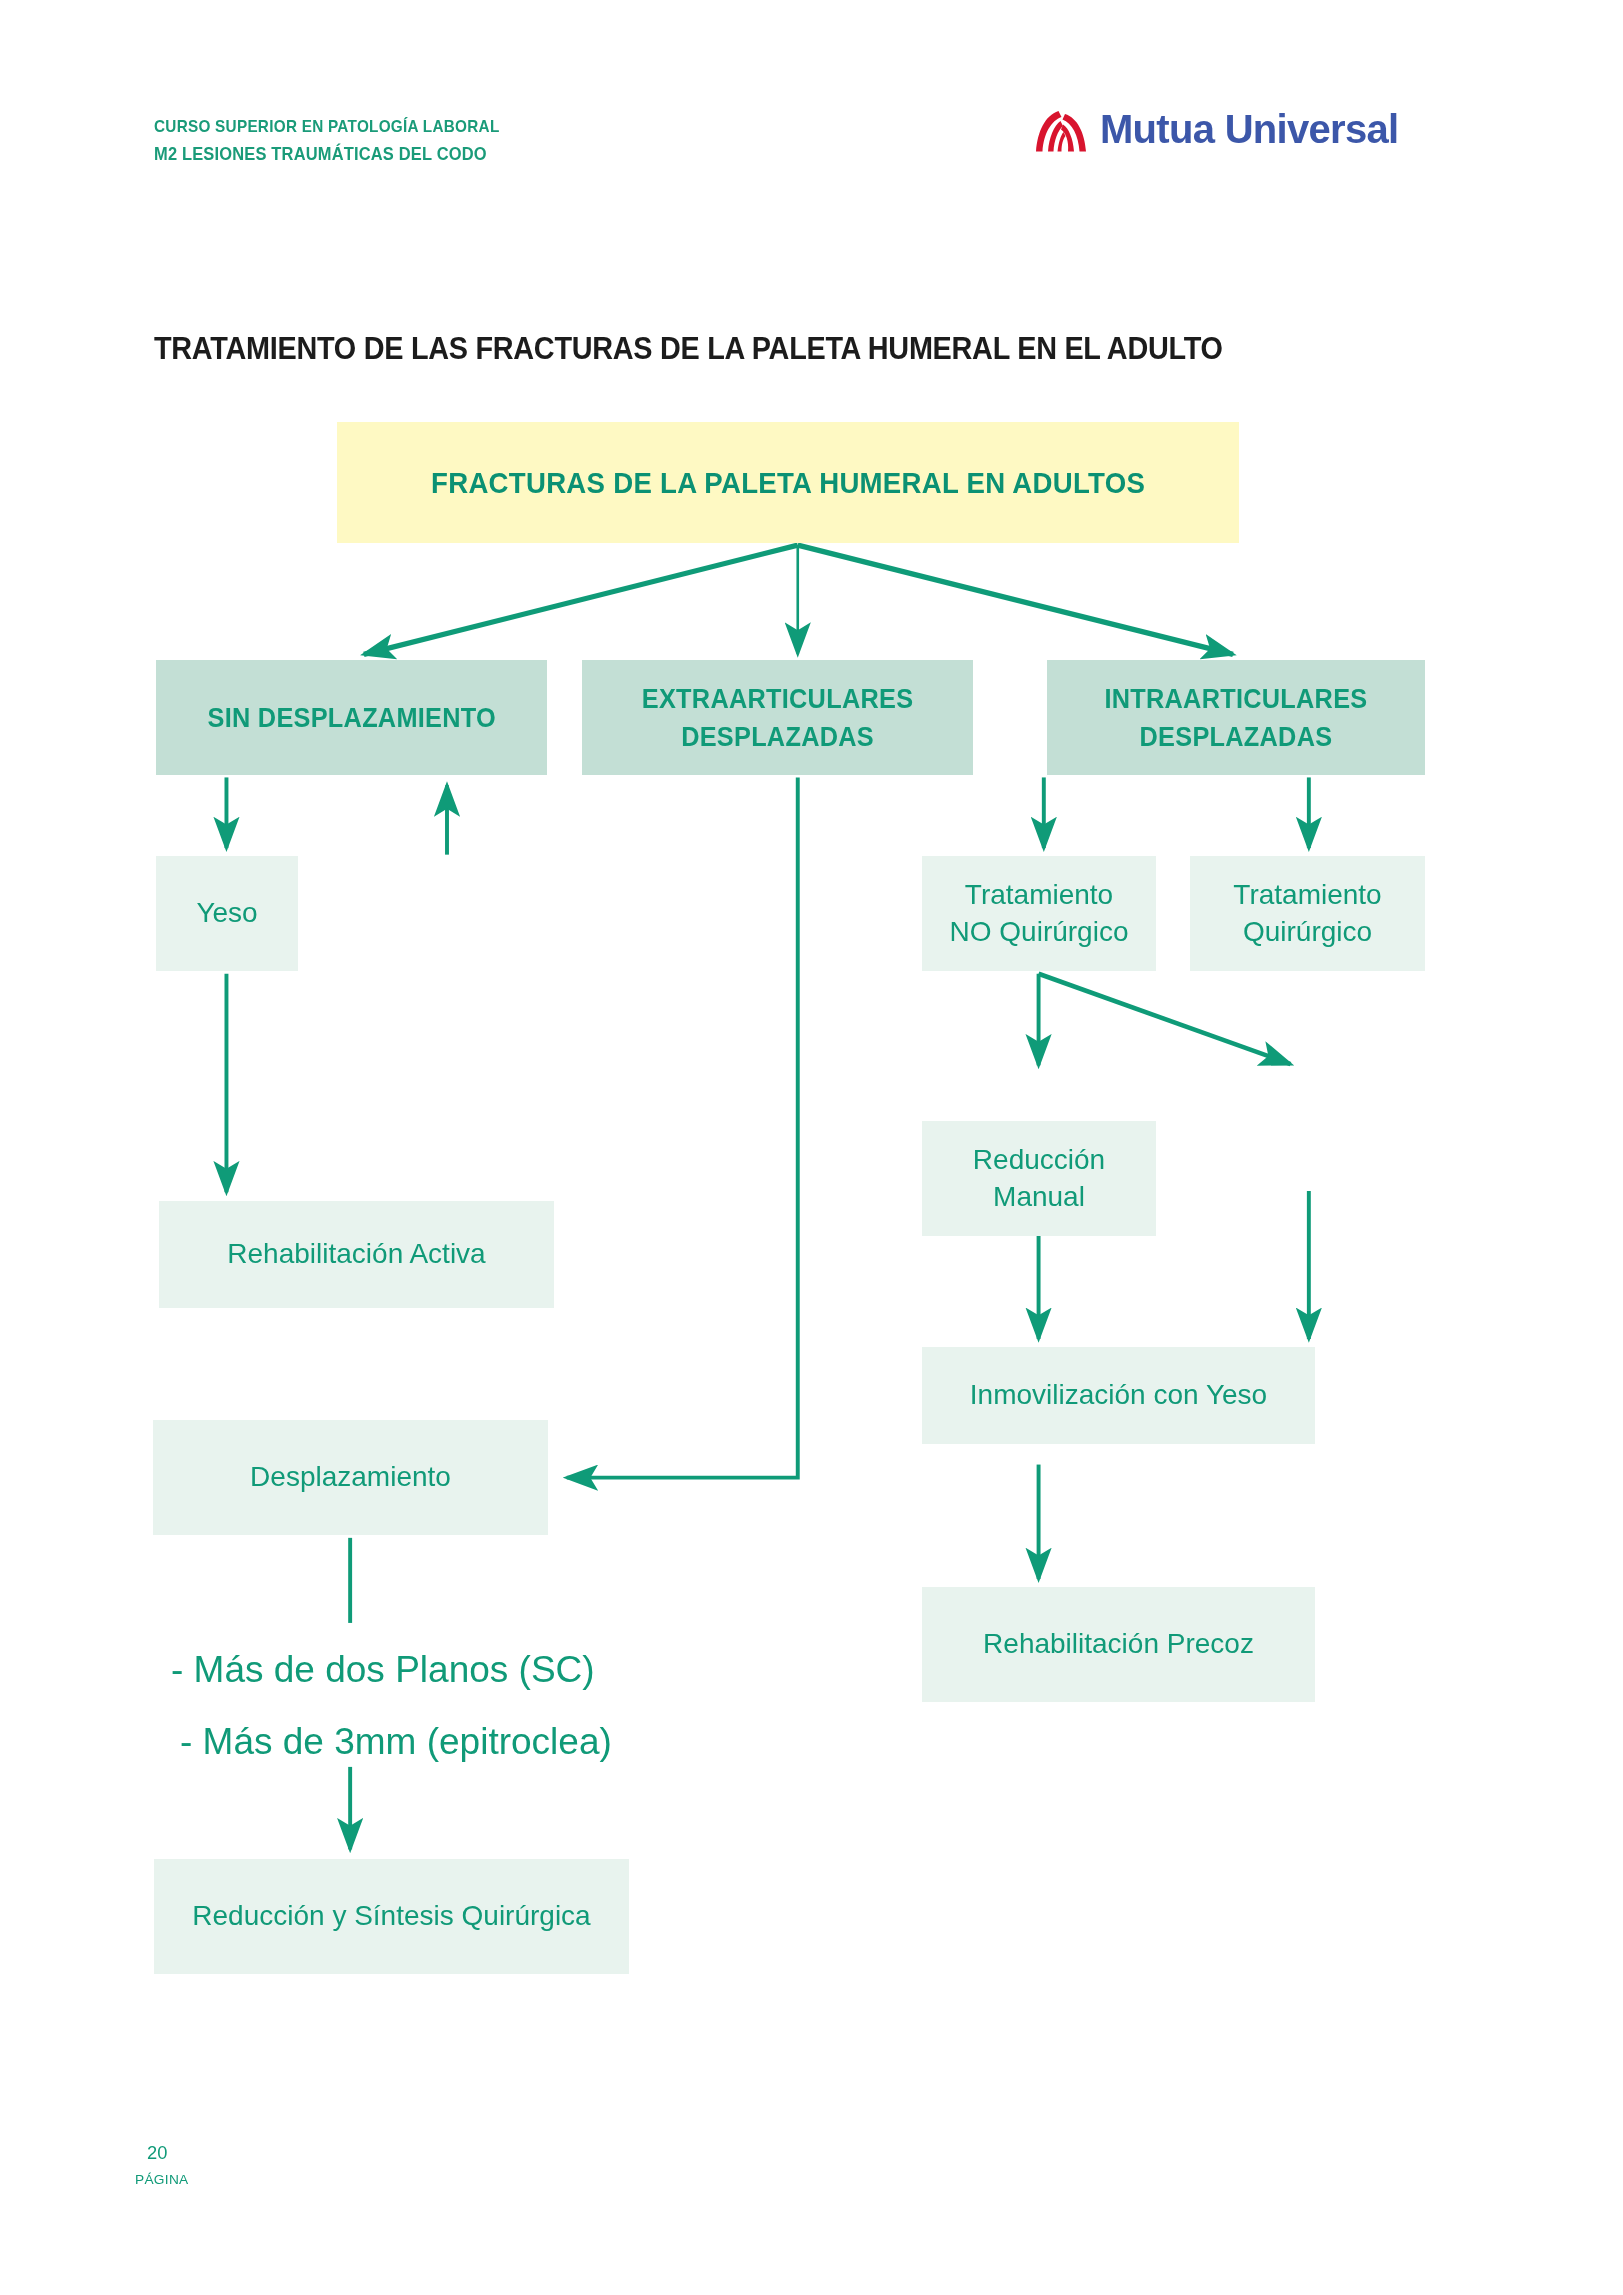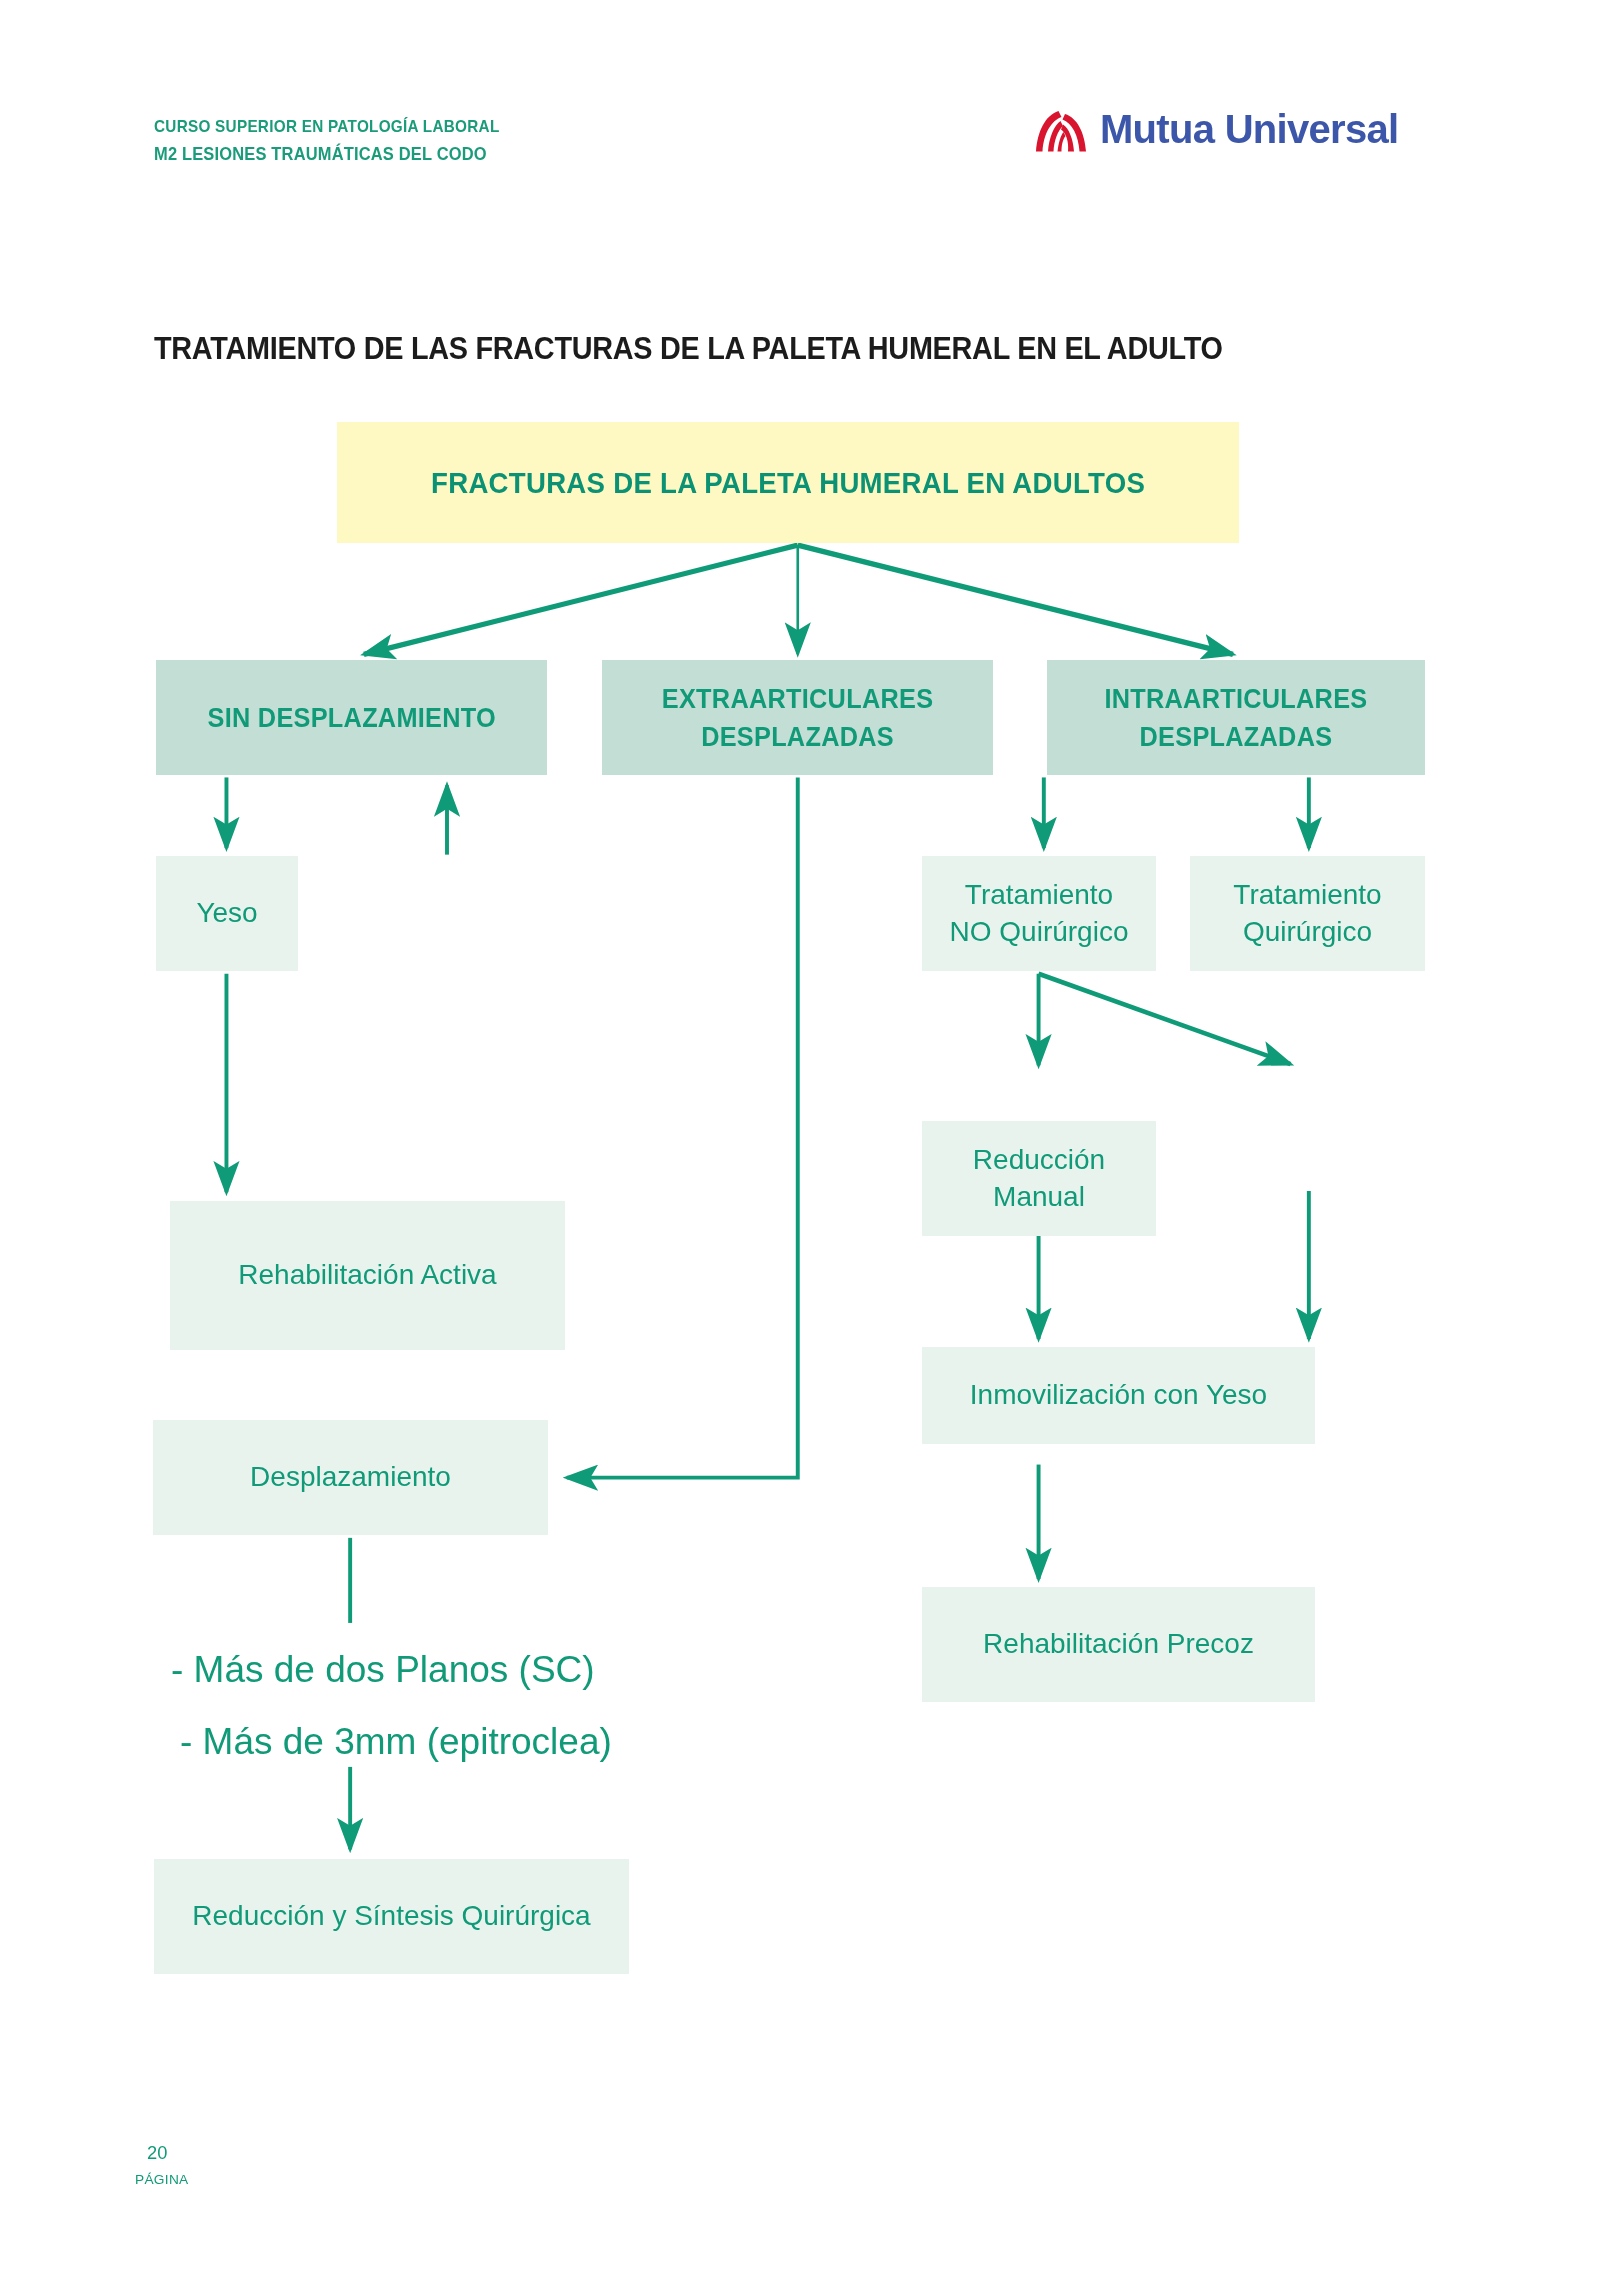--- a/index.html
+++ b/index.html
@@ -79,21 +79,21 @@
     <line x1="1587" y1="2238" x2="1587" y2="2413" stroke-width="6" marker-end="url(#ah)"></line>
   </svg>
 
   <div class="fx-box root-box" style="left:337px; top:422px; width:902px; height:121px;">
     <span>FRACTURAS DE LA PALETA HUMERAL EN ADULTOS</span>
   </div>
 
   <div class="fx-box branch-box" style="left:156px; top:660px; width:391px; height:115px;">
     <span>SIN DESPLAZAMIENTO</span>
   </div>
-  <div class="fx-box branch-box" style="left:602px; top:660px; width:391px; height:115px;">
+  <div class="fx-box branch-box" style="left:582px; top:660px; width:391px; height:115px;">
     <span>EXTRAARTICULARES
 DESPLAZADAS</span>
   </div>
   <div class="fx-box branch-box" style="left:1047px; top:660px; width:378px; height:115px;">
     <span>INTRAARTICULARES
 DESPLAZADAS</span>
   </div>
 
   <div class="fx-box node-box" style="left:156px; top:856px; width:142px; height:115px;">
     <span>Yeso</span>
@@ -105,21 +105,21 @@
   <div class="fx-box node-box" style="left:1190px; top:856px; width:235px; height:115px;">
     <span>Tratamiento
 Quirúrgico</span>
   </div>
 
   <div class="fx-box node-box" style="left:922px; top:1073px; width:234px; height:115px;margin-top:48px;">
     <span>Reducción
 Manual</span>
   </div>
 
-  <div class="fx-box node-box" style="left:170px; top:1201px; width:395px; height:149px;">
+  <div class="fx-box node-box" style="left:159px; top:1201px; width:395px; height:107px;">
     <span>Rehabilitación Activa</span>
   </div>
 
   <div class="fx-box node-box" style="left:922px; top:1347px; width:393px; height:97px;">
     <span>Inmovilización con Yeso</span>
   </div>
 
   <div class="fx-box node-box" style="left:153px; top:1420px; width:395px; height:115px;">
     <span>Desplazamiento</span>
   </div>

